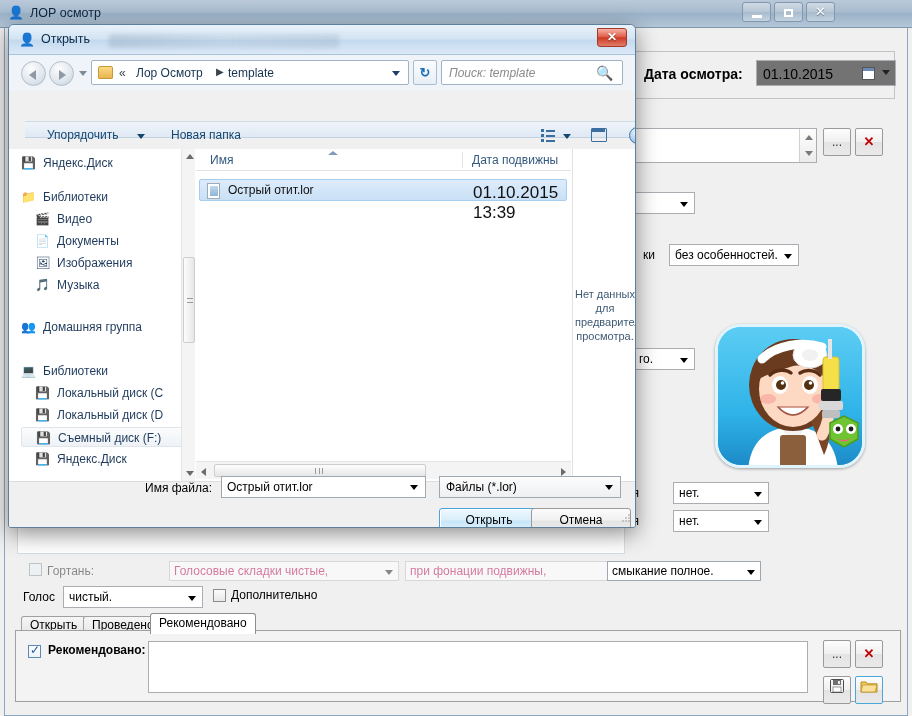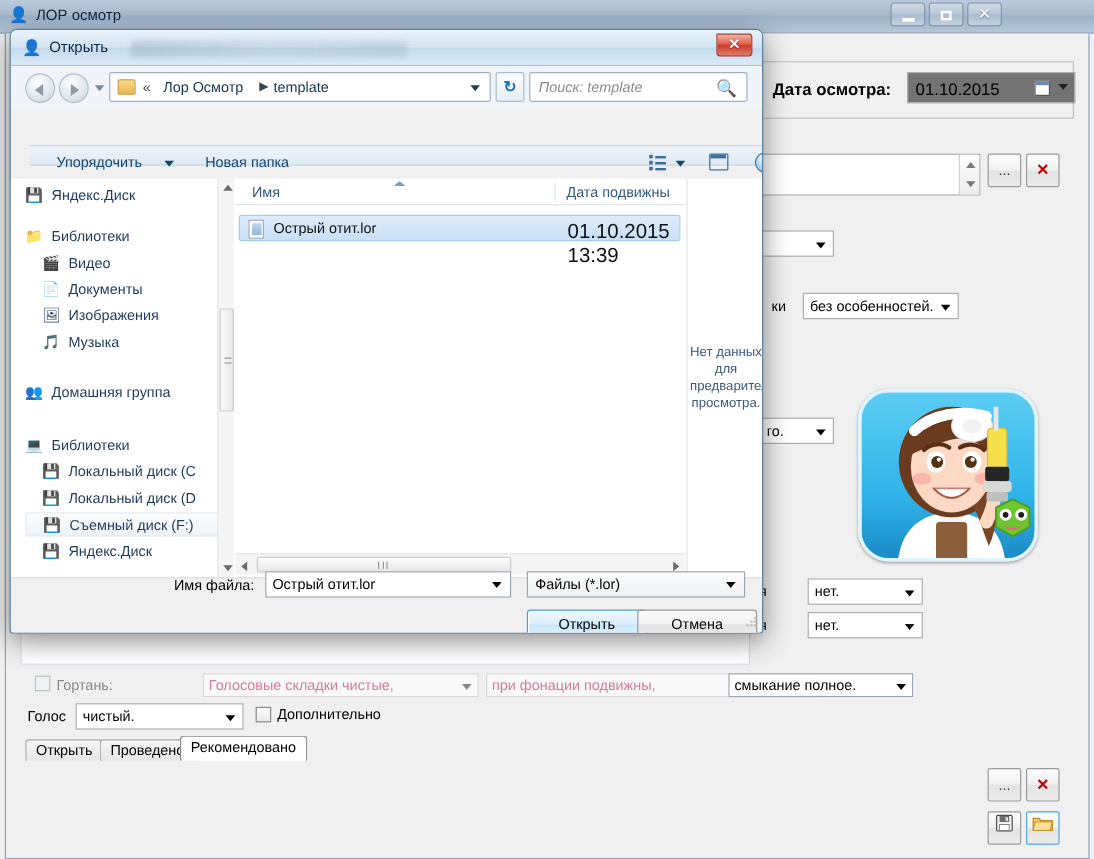--- a/index.html
+++ b/index.html
@@ -515,20 +515,25 @@
     </div>
     <span id="chk-extra"></span>
     <span id="label-extra">Дополнительно</span>
 
     <div id="tabstrip">
       <div class="tab" id="tab-diagnosis">Открыть</div>
       <div class="tab" id="tab-done">Проведено</div>
       <div class="tab active" id="tab-recommended">Рекомендовано</div>
     </div>
 
+    <div id="tabpanel">
+      <span id="chk-recommended"></span>
+      <span id="label-recommended">Рекомендовано:</span>
+      <div id="recommended-text"></div>
+    </div>
     <div class="sq-btn" id="btn-ellipsis-2">...</div>
     <div class="sq-btn" id="btn-red-x-2">✕</div>
     <div class="sq-btn" id="btn-save-icon">
       <svg width="16" height="16" viewBox="0 0 16 16">
         <rect x="1.5" y="1.5" width="13" height="13" rx="1" fill="#f2f2f2" stroke="#4b4b4b"></rect>
         <rect x="4" y="2" width="8" height="5" fill="#6f6f6f"></rect>
         <rect x="9" y="3" width="2" height="3" fill="#e8e8e8"></rect>
         <rect x="4" y="9" width="8" height="5" fill="#fff" stroke="#6f6f6f" stroke-width=".7"></rect>
       </svg>
     </div>

